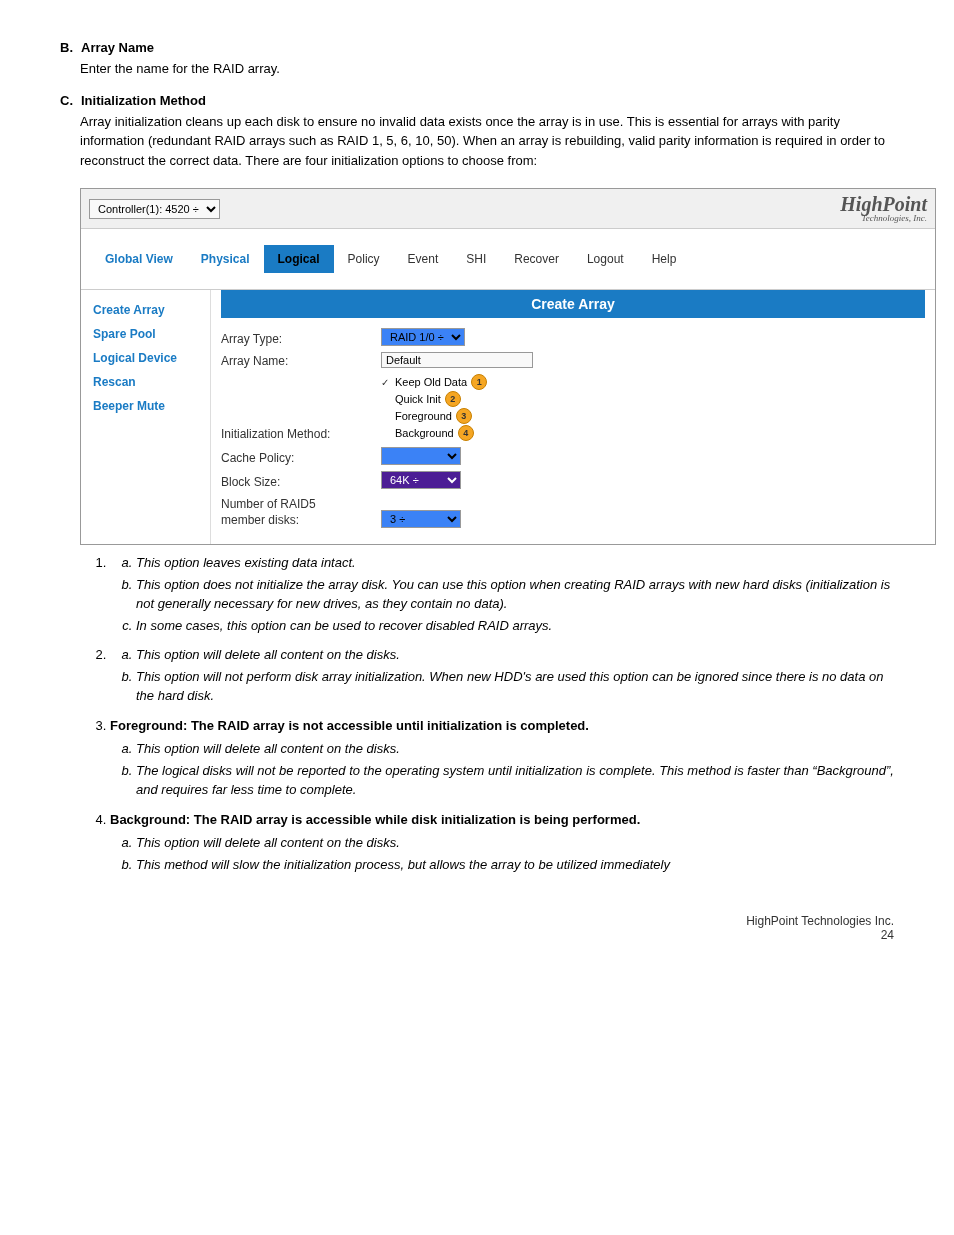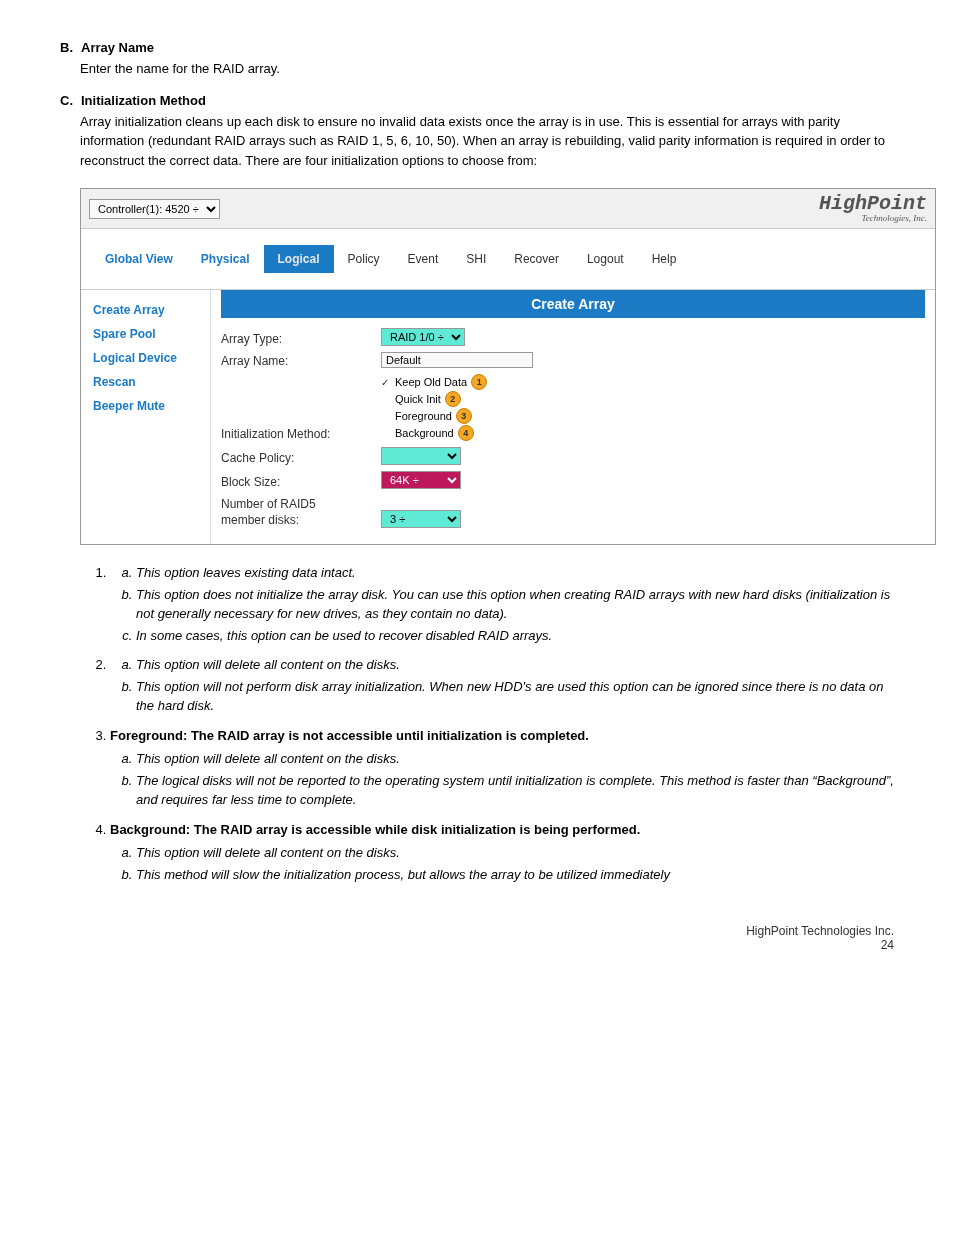--- a/index.html
+++ b/index.html
@@ -24,21 +24,21 @@
     }
 
     p {
       margin-bottom: 10px;
       line-height: 1.5;
     }
 
     
     .ui-box {
       border: 1px solid #999;
-      margin: 18px 0 18px 0;
+      margin: 18px 0 8px 0;
       background: #fff;
       width: 856px;
     }
 
     .ui-topbar {
       background: #f0f0f0;
       border-bottom: 1px solid #ccc;
       padding: 5px 8px;
       display: flex;
       align-items: center;
@@ -77,21 +77,21 @@
     .ui-nav-item {
       padding: 7px 14px;
       font-size: 12px;
       color: #1a7bc4;
       font-weight: bold;
       cursor: pointer;
       white-space: nowrap;
     }
     .ui-nav-item.active {
       background: #1a7bc4;
-      color: #e5e5e5;
+      color: #000000;
     }
     .ui-nav-item.plain {
       color: #333;
       font-weight: normal;
     }
 
     .ui-content {
       display: flex;
       min-height: 200px;
     }
@@ -136,21 +136,21 @@
       color: #333;
     }
     .ui-form-value {
       display: flex;
       align-items: center;
       gap: 6px;
       flex-wrap: wrap;
     }
     .ui-select {
       border: 1px solid #999;
-      background: #5eead4;
+      background: #3b82f6;
       font-size: 11px;
       padding: 1px 4px;
       min-width: 80px;
     }
     .ui-input {
       border: 1px solid #999;
       background: #f9f9f9;
       font-size: 11px;
       padding: 1px 4px;
       min-width: 80px;
@@ -251,21 +251,21 @@
   <div class="indent">
     <p>Array initialization cleans up each disk to ensure no invalid data exists once the array is in use. This is essential for arrays with parity information (redundant RAID arrays such as RAID 1, 5, 6, 10, 50). When an array is rebuilding, valid parity information is required in order to reconstruct the correct data. There are four initialization options to choose from:</p>
 
     <div class="ui-box">
 
       <div class="ui-topbar">
         <select class="ui-controller-select">
           <option>Controller(1): 4520  ÷</option>
         </select>
         <div class="ui-logo">
-          <span style="font-family: Liberation Mono, monospace; font-style: italic; font-size: 20px; font-weight: bold;">HighPoint</span>
+          <span style="font-family: Liberation Serif, serif; font-style: italic; font-size: 20px; font-weight: bold;">HighPoint</span>
           <span style="font-size:9px;text-align:right;display:block;">Technologies, Inc.</span>
         </div>
       </div>
 
       <div class="ui-nav">
         <div class="ui-nav-item" style="color:#1a7bc4;font-weight:bold;">Global View</div>
         <div class="ui-nav-item" style="color:#1a7bc4;font-weight:bold;">Physical</div>
         <div class="ui-nav-item active">Logical</div>
         <div class="ui-nav-item plain">Policy</div>
         <div class="ui-nav-item plain">Event</div>
@@ -337,21 +337,21 @@
             <div class="ui-form-value">
               <select class="ui-select">
                 <option></option>
               </select>
             </div>
           </div>
 
           <div class="ui-form-row">
             <div class="ui-form-label">Block Size:</div>
             <div class="ui-form-value">
-              <select class="ui-select" style="background:#be185d;color:#fff;">
+              <select class="ui-select" style="background:#4c1d95;color:#fff;">
                 <option>64K   ÷</option>
               </select>
             </div>
           </div>
 
           <div class="ui-form-row">
             <div class="ui-form-label" style="line-height:1.3;">Number of RAID5<br>member disks:</div>
             <div class="ui-form-value">
               <select class="ui-select">
                 <option>3    ÷</option>

